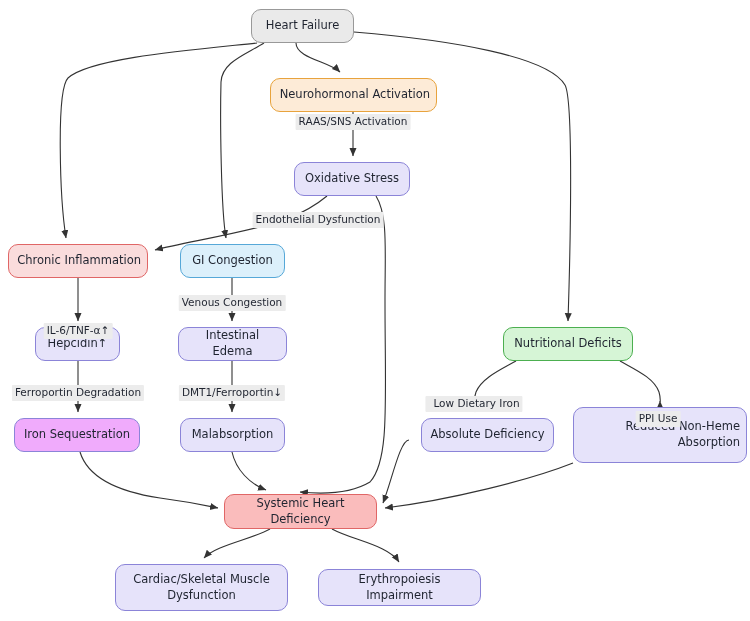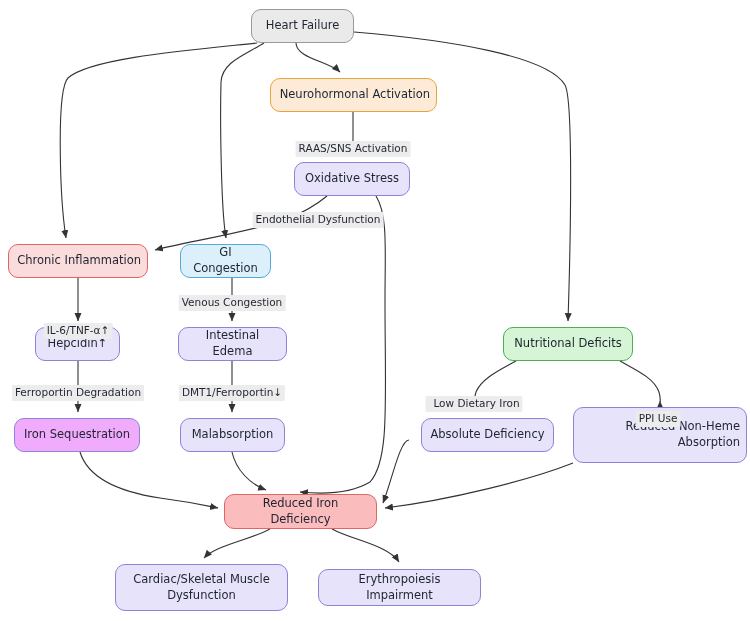--- a/index.html
+++ b/index.html
@@ -96,21 +96,21 @@
       </div>
       <div class="node" style="left: 270px; top: 78px; width: 167px; height: 34px; background: rgb(253, 235, 215); border-color: rgb(232, 163, 61); justify-content: flex-end;">
         <span>Neurohormonal Activation</span>
       </div>
       <div class="node" style="left: 294px; top: 162px; width: 116px; height: 34px; background: rgb(230, 227, 250); border-color: rgb(139, 132, 216);">
         <span>Oxidative Stress</span>
       </div>
       <div class="node" style="left: 8px; top: 244px; width: 140px; height: 34px; background: rgb(250, 220, 220); border-color: rgb(224, 102, 102); justify-content: flex-end;">
         <span>Chronic Inflammation</span>
       </div>
-      <div class="node" style="left: 180px; top: 244px; width: 91px; height: 34px; background: rgb(220, 240, 251); border-color: rgb(86, 168, 216); text-align: center;">
+      <div class="node" style="left: 180px; top: 244px; width: 105px; height: 34px; background: rgb(220, 240, 251); border-color: rgb(86, 168, 216); text-align: center;">
         <span>GI Congestion</span>
       </div>
       <div class="node" style="left: 503px; top: 327px; width: 130px; height: 34px; background: rgb(214, 245, 214); border-color: rgb(76, 175, 80);">
         <span>Nutritional Deficits</span>
       </div>
       <div class="node" style="left: 35px; top: 327px; width: 85px; height: 34px; background: rgb(230, 227, 250); border-color: rgb(139, 132, 216);">
         <span>Hepcidin↑</span>
       </div>
       <div class="node" style="left: 178px; top: 327px; width: 109px; height: 34px; background: rgb(230, 227, 250); border-color: rgb(139, 132, 216);">
         <span>Intestinal Edema</span>
@@ -121,31 +121,31 @@
       <div class="node" style="left: 180px; top: 418px; width: 105px; height: 34px; background: rgb(230, 227, 250); border-color: rgb(139, 132, 216);">
         <span>Malabsorption</span>
       </div>
       <div class="node" style="left: 409px; top: 418px; width: 133px; height: 34px; background: rgb(230, 227, 250); border-color: rgb(139, 132, 216); margin-left: 12px;">
         <span>Absolute Deficiency</span>
       </div>
       <div class="node" style="left: 573px; top: 407px; width: 174px; height: 56px; background: rgb(230, 227, 250); border-color: rgb(139, 132, 216); text-align: right;">
         <span>Reduced Non-Heme Absorption</span>
       </div>
       <div class="node" style="left: 224px; top: 494px; width: 153px; height: 35px; background: rgb(250, 188, 188); border-color: rgb(224, 102, 102);">
-        <span>Reduced Iron Deficiency</span>
+        <span>Systemic Heart Deficiency</span>
       </div>
       <div class="node" style="left: 115px; top: 564px; width: 173px; height: 47px; background: rgb(230, 227, 250); border-color: rgb(139, 132, 216);">
         <span>Cardiac/Skeletal Muscle Dysfunction</span>
       </div>
       <div class="node" style="left: 318px; top: 569px; width: 163px; height: 37px; background: rgb(230, 227, 250); border-color: rgb(139, 132, 216);">
         <span>Erythropoiesis Impairment</span>
       </div>
     </div>
   <div id="label-layer">
-      <div class="edge-label" style="left: 353px; top: 141px;">RAAS/SNS Activation</div>
+      <div class="edge-label" style="left: 353px; top: 114px;">RAAS/SNS Activation</div>
       <div class="edge-label" style="left: 318px; top: 212px;">Endothelial Dysfunction</div>
       <div class="edge-label" style="left: 78px; top: 295px; margin-top: 28px;">IL-6/TNF-α↑</div>
       <div class="edge-label" style="left: 232px; top: 295px;">Venous Congestion</div>
       <div class="edge-label" style="left: 78px; top: 385px;">Ferroportin Degradation</div>
       <div class="edge-label" style="left: 232px; top: 385px;">DMT1/Ferroportin↓</div>
       <div class="edge-label" style="left: 474px; top: 396px; padding-left: 8px;">Low Dietary Iron</div>
       <div class="edge-label" style="left: 658px; top: 385px; margin-top: 26px;">PPI Use</div>
     </div>
 
 </div>

